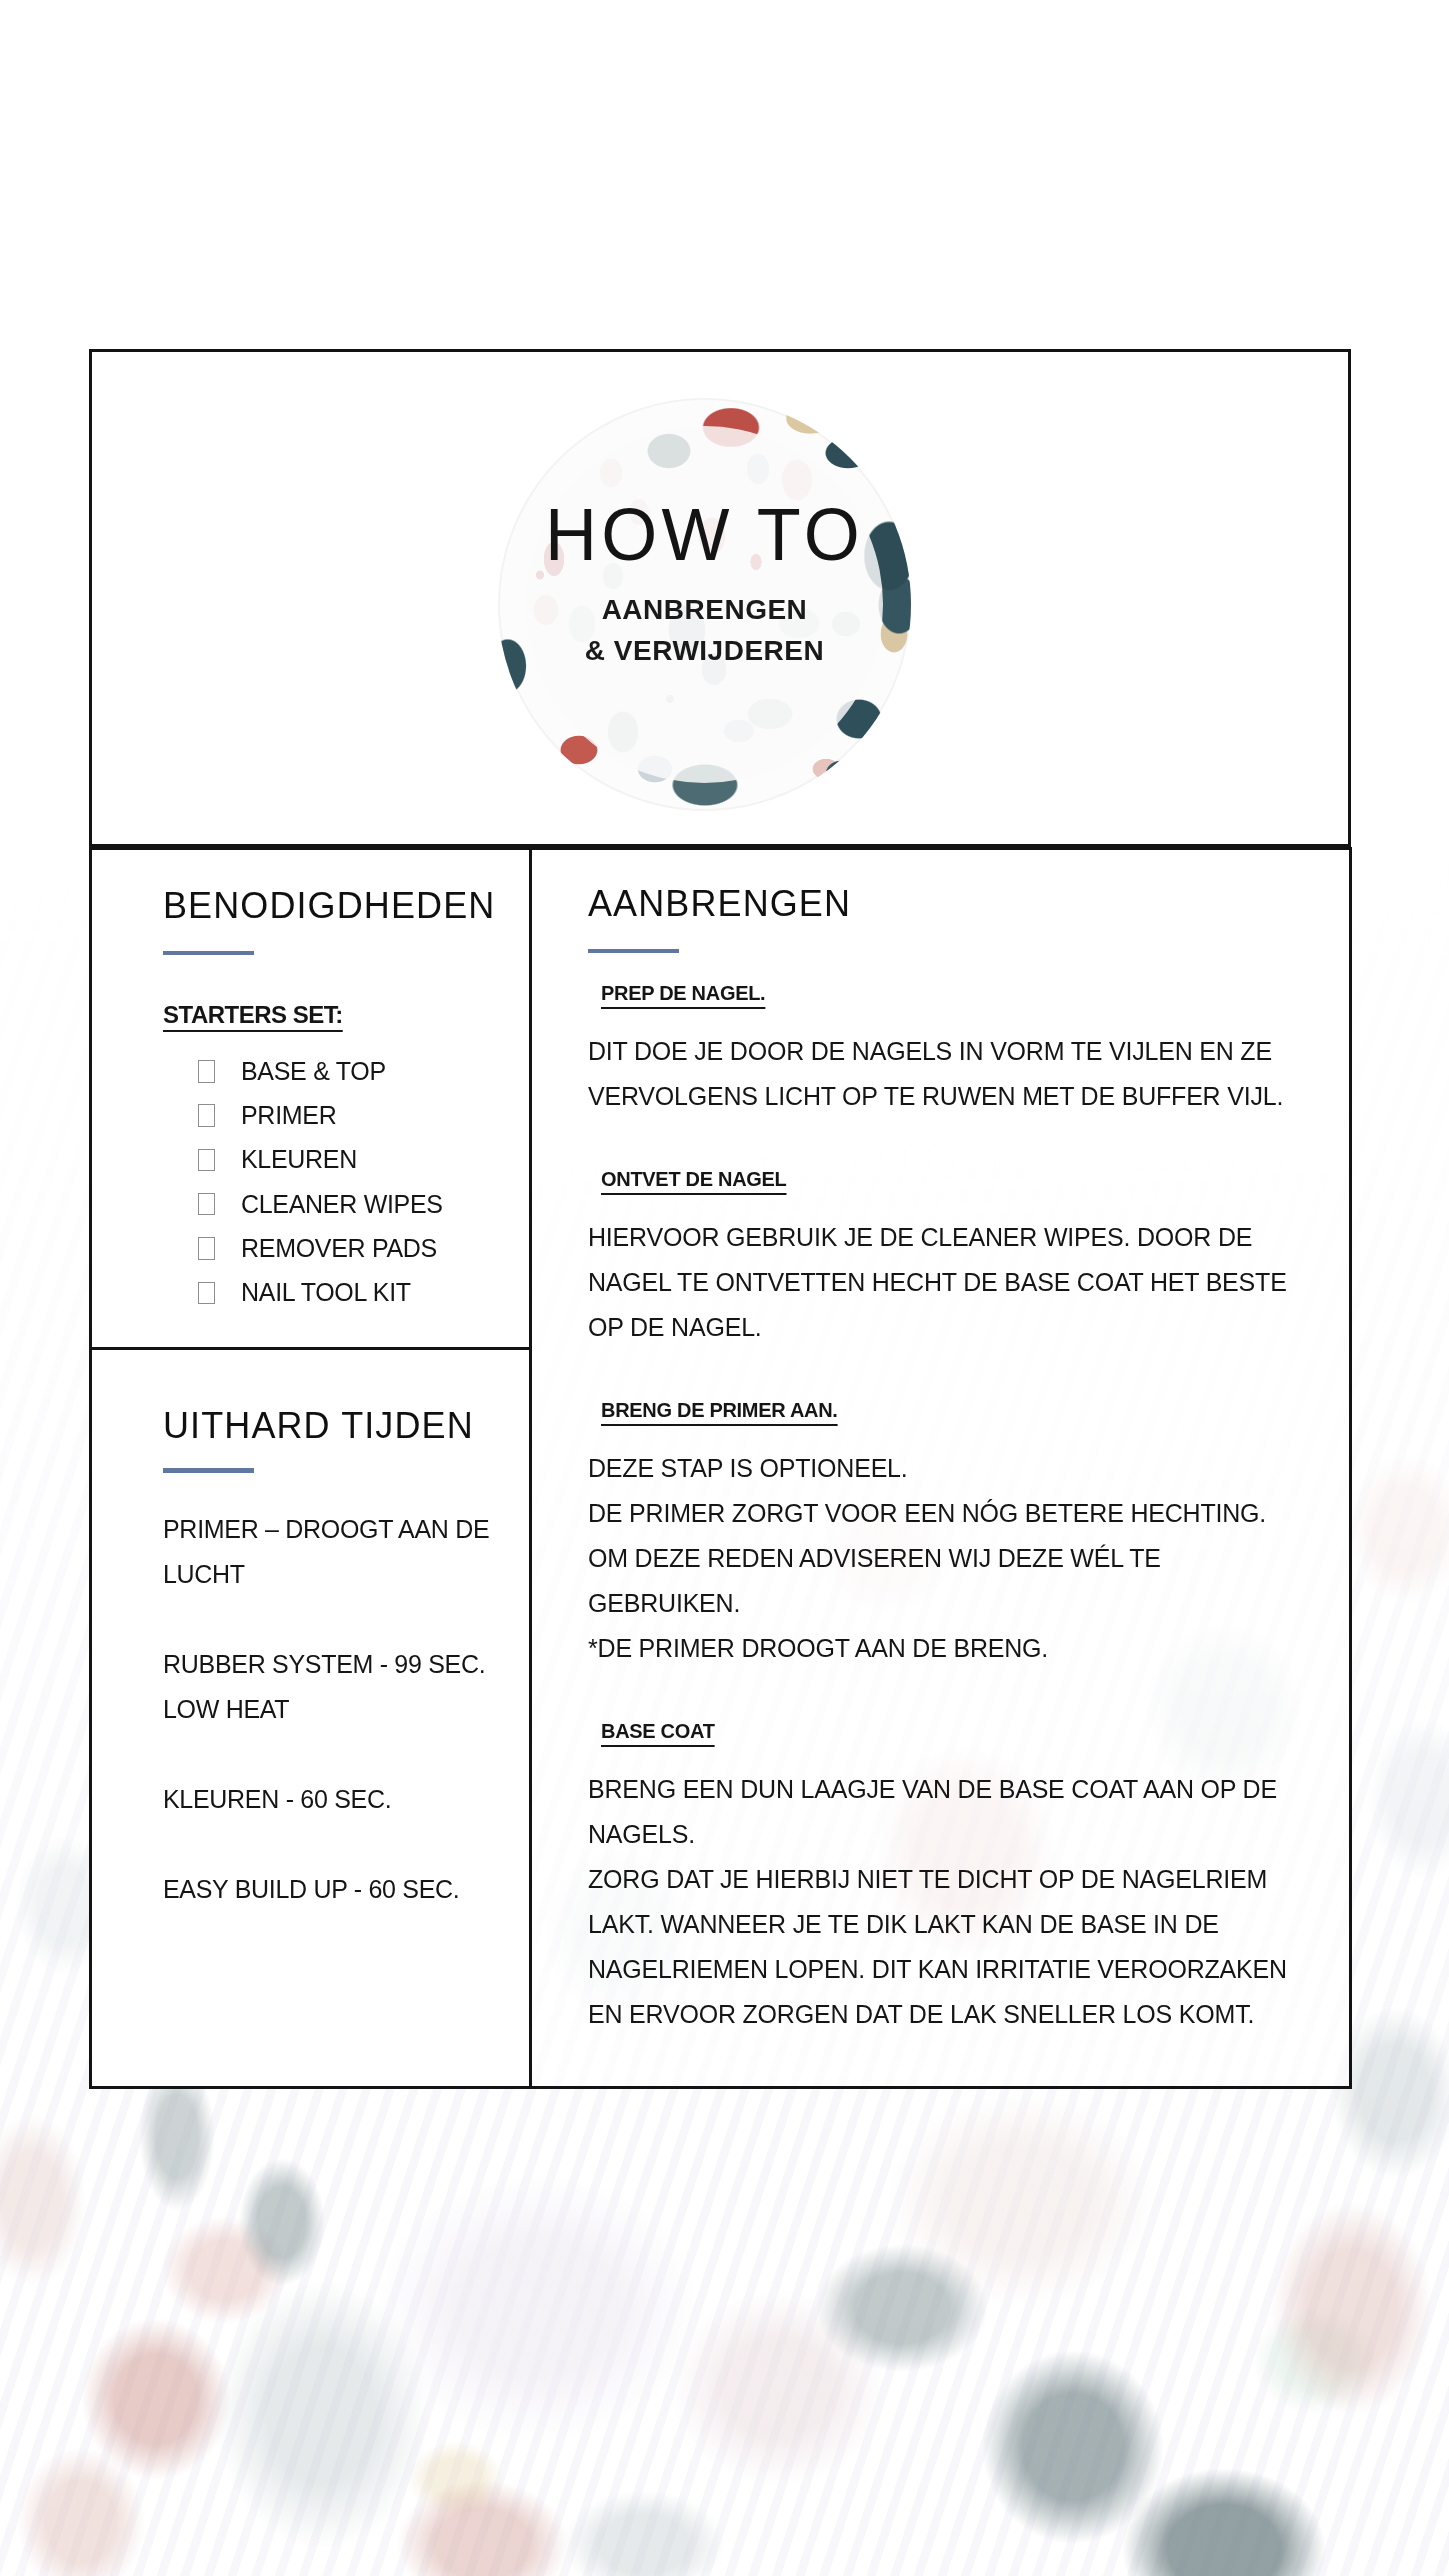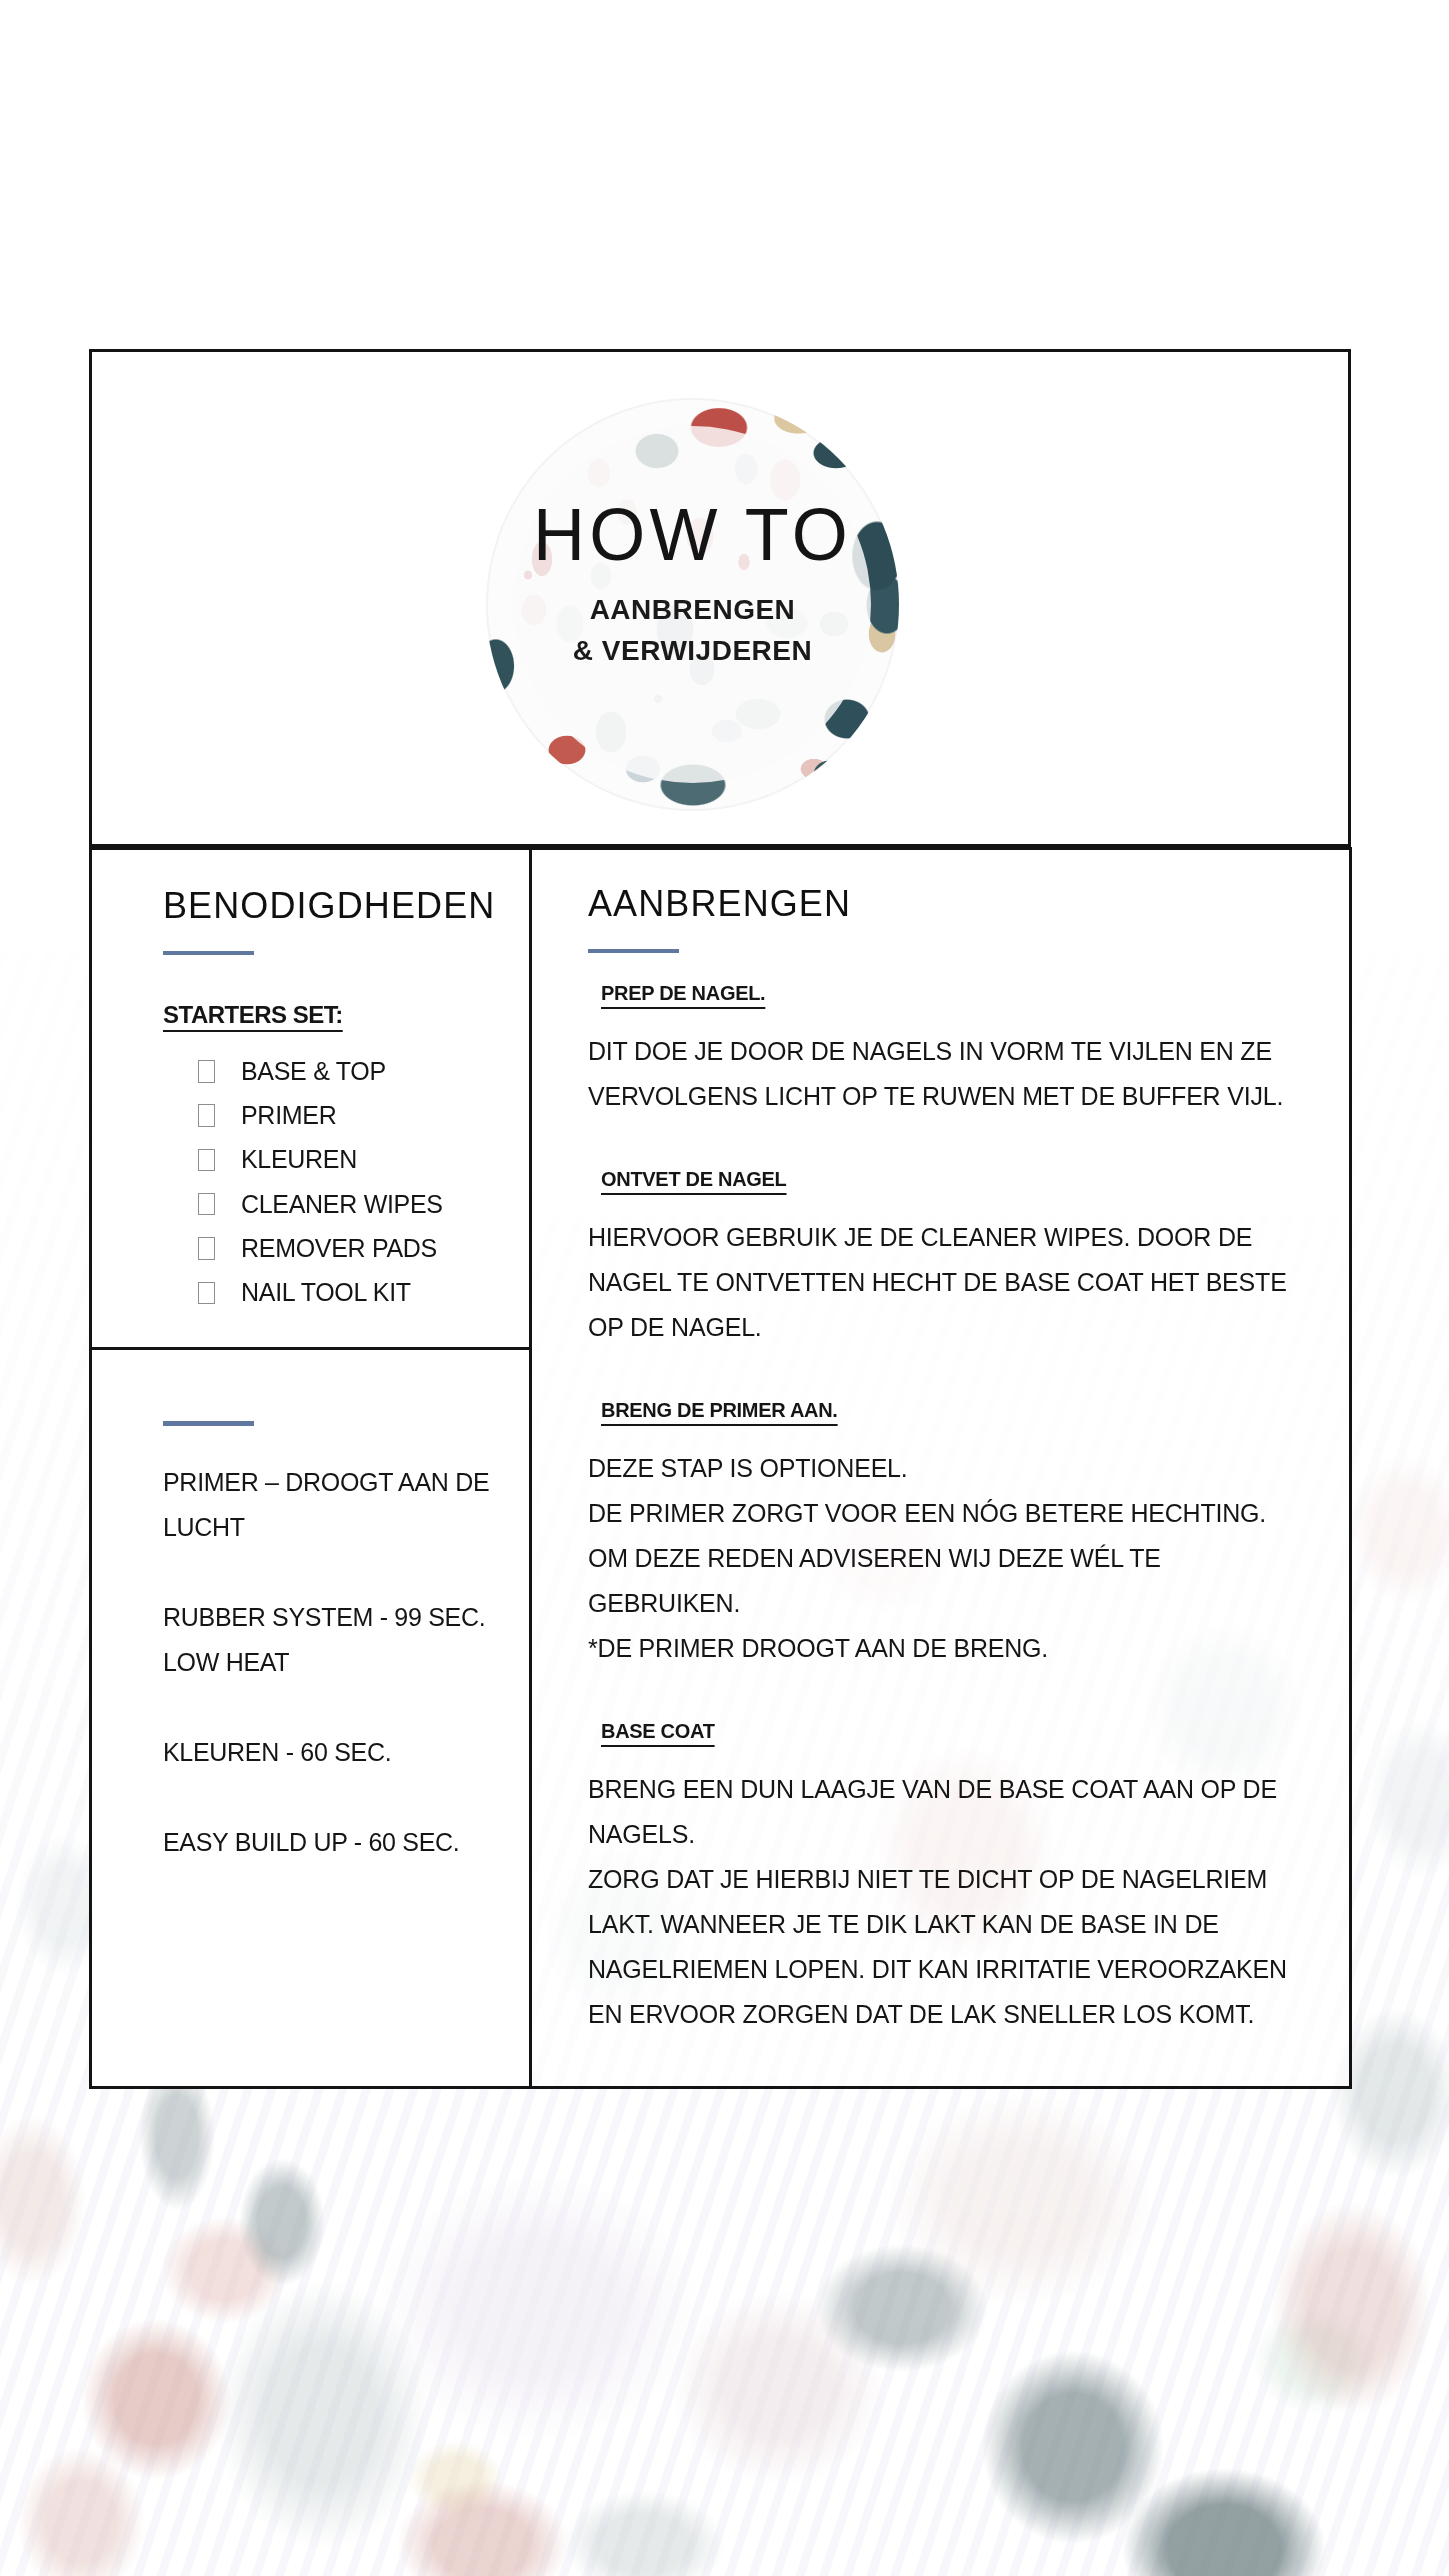--- a/index.html
+++ b/index.html
@@ -42,21 +42,21 @@
 
   
   .header-box{position:absolute;left:89px;top:349px;width:1256px;height:492px;border:3.2px solid #131313;background:#ffffff;}
   .columns{position:absolute;left:89px;top:847px;width:1263px;height:1242px;}
   .box{box-sizing:border-box;position:absolute;border:3.2px solid #131313;}
   .left-top{left:0;top:0;width:443px;height:500px;border-bottom:none;background:#ffffff;padding:32px 16px 0 71px;}
   .left-bottom{left:0;top:500px;width:443px;height:742px;background:#ffffff;padding:52px 16px 0 71px;}
   .right-col{left:443px;top:0;width:820px;height:1242px;border-left:none;background:rgba(255,255,255,.58);padding:30px 32px 0 56px;}
 
   
-  .logo-circle{position:absolute;left:394px;top:46px;width:413px;height:413px;border-radius:50%;overflow:hidden;background:#fcfcfc;box-shadow:inset 0 0 0 2.1px rgba(0,0,0,0.035);}
+  .logo-circle{position:absolute;left:406px;top:46px;width:413px;height:413px;border-radius:50%;overflow:hidden;background:#fcfcfc;box-shadow:inset 0 0 0 2.1px rgba(0,0,0,0.035);}
   .terrazzo{position:absolute;inset:0;
     background:
       radial-gradient(29.5px 20.4px at 233px 29.5px,  #bd4f49 92%, transparent 98%),
       radial-gradient(10.7px 18px at 56px 161px, #b9544e 92%, transparent 98%),
       radial-gradient(4.3px 4.8px   at 42px 177px,  #b9544e 92%, transparent 98%),
       radial-gradient(19.3px 15px at 81px 352px, #c35a50 92%, transparent 98%),
       radial-gradient(5.9px 8.6px at 258px 164px, #c66157 92%, transparent 98%),
       radial-gradient(22.5px 18px at 171px 53px,  #33525a 92%, transparent 98%),
       radial-gradient(23.6px 16px at 350px 55px, #2f4d57 92%, transparent 98%),
       radial-gradient(26px 36px at 391px 158px, #2d4c56 92%, transparent 98%),
@@ -159,20 +159,21 @@
         <span class="checkbox"></span>
         <span class="check-label">REMOVER PADS</span>
       </div>
       <div class="check-row">
         <span class="checkbox"></span>
         <span class="check-label">NAIL TOOL KIT</span>
       </div>
     </div>
 
     <div class="box left-bottom">
+      <div class="serif-h">UITHARD TIJDEN</div>
       <div class="bar"></div>
       <div class="times">
         <p class="time-item">PRIMER – DROOGT AAN DE LUCHT</p>
         <p class="time-item">RUBBER SYSTEM - 99 SEC. LOW HEAT</p>
         <p class="time-item">KLEUREN - 60 SEC.</p>
         <p class="time-item">EASY BUILD UP - 60 SEC.</p>
       </div>
     </div>
 
     <div class="box right-col">

